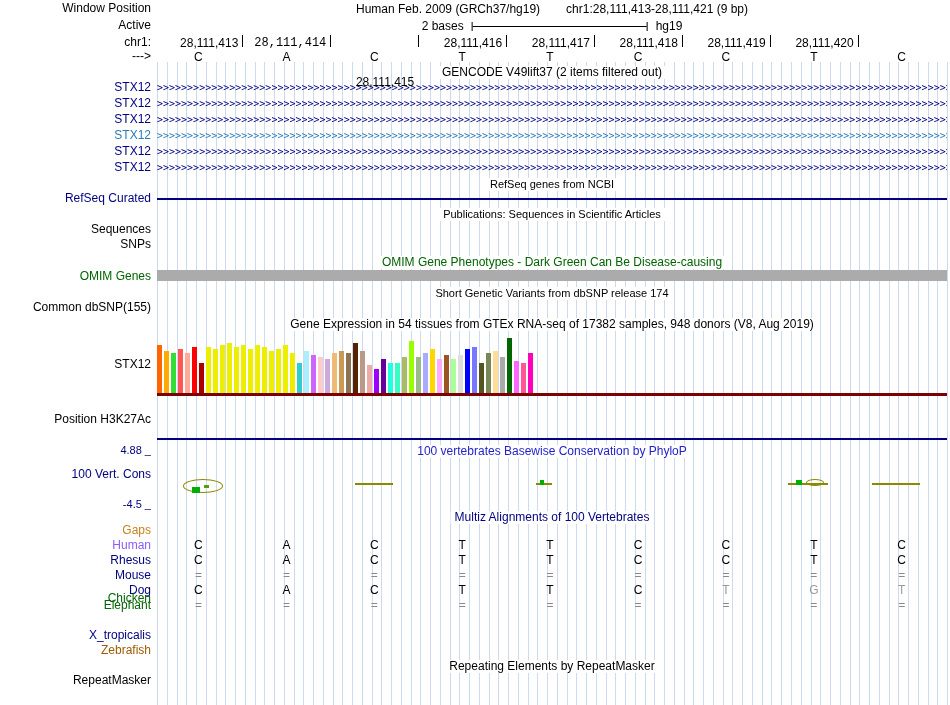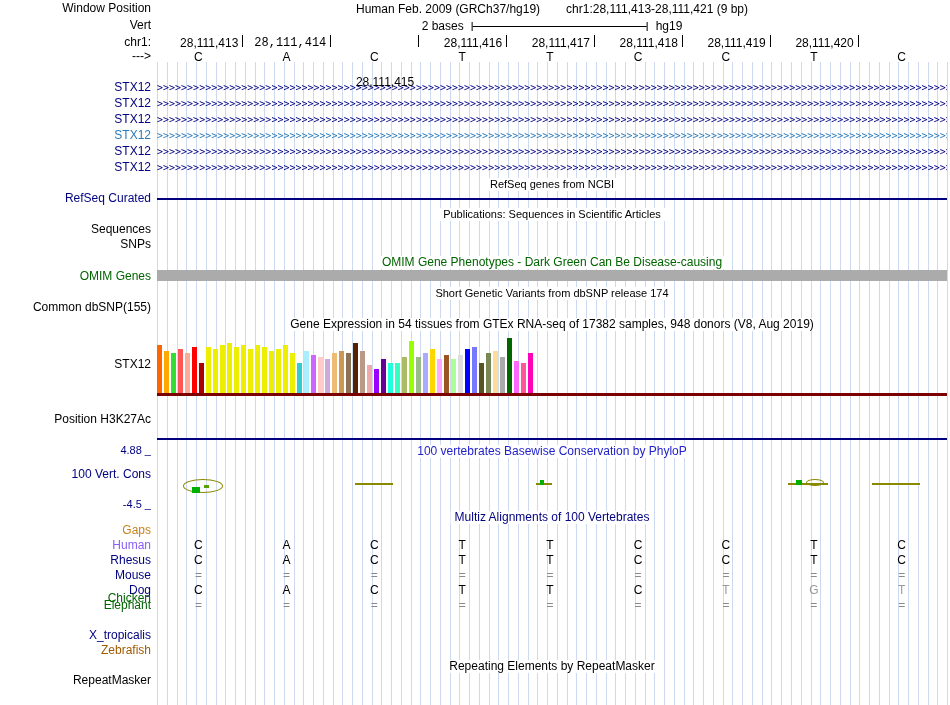--- a/index.html
+++ b/index.html
@@ -162,21 +162,21 @@
       <div class="baseletter" style="left: 362.3px;">C</div>
       <div class="baseletter" style="left: 450.2px;">T</div>
       <div class="baseletter" style="left: 538px;">T</div>
       <div class="baseletter" style="left: 626px;">C</div>
       <div class="baseletter" style="left: 713.9px;">C</div>
       <div class="baseletter" style="left: 801.8px;">T</div>
       <div class="baseletter" style="left: 889.7px;">C</div>
     </div>
 
   <div class="slabel" style="top:2px">Window Position</div>
-  <div class="slabel" style="top:19px">Vert</div>
+  <div class="slabel" style="top:19px">Active</div>
   <div class="slabel" style="top:36px">chr1:</div>
   <div class="slabel" style="top:50px">---&gt;</div>
   <div class="slabel navy" style="top:192px">RefSeq Curated</div>
   <div class="slabel" style="top:223px">Sequences</div>
   <div class="slabel" style="top:238px">SNPs</div>
   <div class="slabel green" style="top:270px">OMIM Genes</div>
   <div class="slabel" style="top:301px">Common dbSNP(155)</div>
   <div class="slabel" style="top:358px">STX12</div>
   <div class="slabel" style="top:413px">Position H3K27Ac</div>
   <div class="slabel navy small" style="top:444px">4.88 _</div>
@@ -197,20 +197,21 @@
       <div class="slabel" style="top: 539px; color: #8b5cf6; text-align: right;">Human</div>
       <div class="slabel" style="top: 554px; color: rgb(0, 0, 128);">Rhesus</div>
       <div class="slabel" style="top: 569px; color: rgb(0, 0, 128);">Mouse</div>
       <div class="slabel" style="top: 584px; color: rgb(0, 0, 128);">Dog</div>
       <div class="slabel" style="top: 599px; color: rgb(0, 100, 0);">Elephant</div>
       <div class="slabel" style="top: 592px; color: rgb(0, 100, 0);">Chicken</div>
       <div class="slabel" style="top: 629px; color: rgb(0, 0, 128);">X_tropicalis</div>
       <div class="slabel" style="top: 644px; color: rgb(160, 90, 0);">Zebrafish</div>
     </div>
 
+  <div class="ctitle" style="top:66px">GENCODE V49lift37 (2 items filtered out)</div>
   <div class="ctitle small" style="top:178px">RefSeq genes from NCBI</div>
   <div class="ctitle small" style="top:208px">Publications: Sequences in Scientific Articles</div>
   <div class="ctitle green" style="top:256px">OMIM Gene Phenotypes - Dark Green Can Be Disease-causing</div>
   <div class="ctitle small" style="top:287px">Short Genetic Variants from dbSNP release 174</div>
   <div class="ctitle" style="top:318px">Gene Expression in 54 tissues from GTEx RNA-seq of 17382 samples, 948 donors (V8, Aug 2019)</div>
   <div class="ctitle blue" style="top:445px">100 vertebrates Basewise Conservation by PhyloP</div>
   <div class="ctitle navy" style="top:511px">Multiz Alignments of 100 Vertebrates</div>
   <div class="ctitle" style="top:660px">Repeating Elements by RepeatMasker</div>
 
   <div id="gencode-rows" class="layer">

